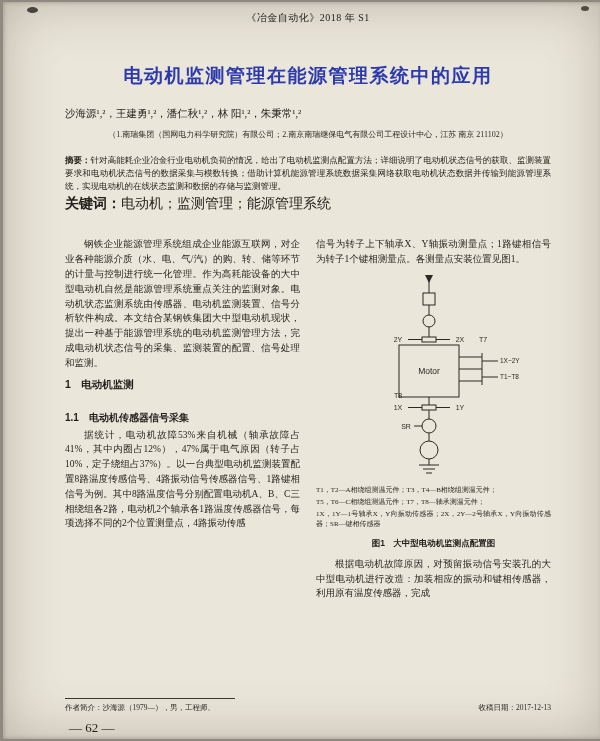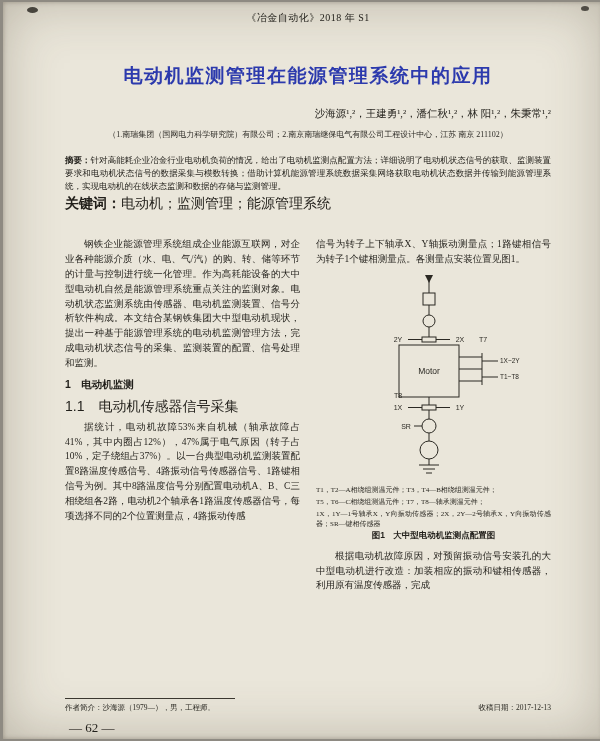--- a/index.html
+++ b/index.html
@@ -22,37 +22,37 @@
   .inner { position: absolute; left: 62px; right: 52px; top: 9px; }
 
   .journal-header { text-align: center; font-size: 10px; letter-spacing: .5px; color: #23211c; }
 
   .title {
     margin-top: 38px; text-align: center;
     font-size: 19px; font-weight: bold; letter-spacing: 1.5px;
     color: #2c3aad;
     font-family: "Liberation Sans", "DejaVu Sans", sans-serif;
   }
-  .authors     { margin-top: 18px; text-align: right; font-size: 10.5px; }
+  .authors     { margin-top: 18px; text-align: left; font-size: 10.5px; }
   .affiliation { margin-top: 8px;  text-align: center; font-size: 8px; color: #2c2a25; }
 
   .abstract { margin-top: 14px; font-size: 8.5px; line-height: 1.5; text-align: justify; }
   .abstract .label, .keywords .label { font-weight: bold; font-family: "Liberation Sans", sans-serif; }
   .keywords { margin-top: 3px; font-size: 14px; }
 
   .columns { display: flex; gap: 16px; margin-top: 24px; }
   .col { width: 50%; font-size: 9.5px; line-height: 1.56; text-align: justify; }
   .para { text-indent: 2em; }
   .sec-h1 { font-size: 10.5px; font-weight: bold; font-family: "Liberation Sans", sans-serif; margin: 5px 0 3px; }
-  .sec-h2 { font-size: 14px;  font-weight: normal; font-family: "Liberation Sans", sans-serif; margin: 4px 0 2px; }
+  .sec-h2 { font-size: 10px;  font-weight: bold; font-family: "Liberation Sans", sans-serif; margin: 18px 0 2px; }
 
   .fig { display: block; margin: 4px 0 2px; }
   .fig svg { display: block; margin: 0 auto; }
   .fig-legend  { font-size: 7px; line-height: 1.45; text-align: justify; color: #2a2822; margin-top: 2px; }
-  .fig-caption { text-align: center; font-size: 8.5px; font-weight: bold; font-family: "Liberation Sans", sans-serif; margin: 0 0 6px; }
+  .fig-caption { text-align: center; font-size: 8.5px; font-weight: bold; font-family: "Liberation Sans", sans-serif; margin: 8px 0 6px; }
 
   .footnote-rule { position: absolute; left: 62px; bottom: 40px; width: 170px; border-top: 1px solid #3a372f; }
   .footnote { position: absolute; left: 62px; right: 52px; bottom: 26px; font-size: 7.5px; display: flex; justify-content: space-between; color: #2a2822; }
   .pageno { position: absolute; left: 66px; bottom: 3px; font-size: 13px; margin-top: 19px; }
 
   svg text { font-family: "Liberation Sans", "DejaVu Sans", sans-serif; font-size: 7px; fill: #2b2923; }
   svg text.motor-label { font-size: 8.5px; }
   svg text.bus-label { font-size: 6.5px; }
 </style>
 </head>

